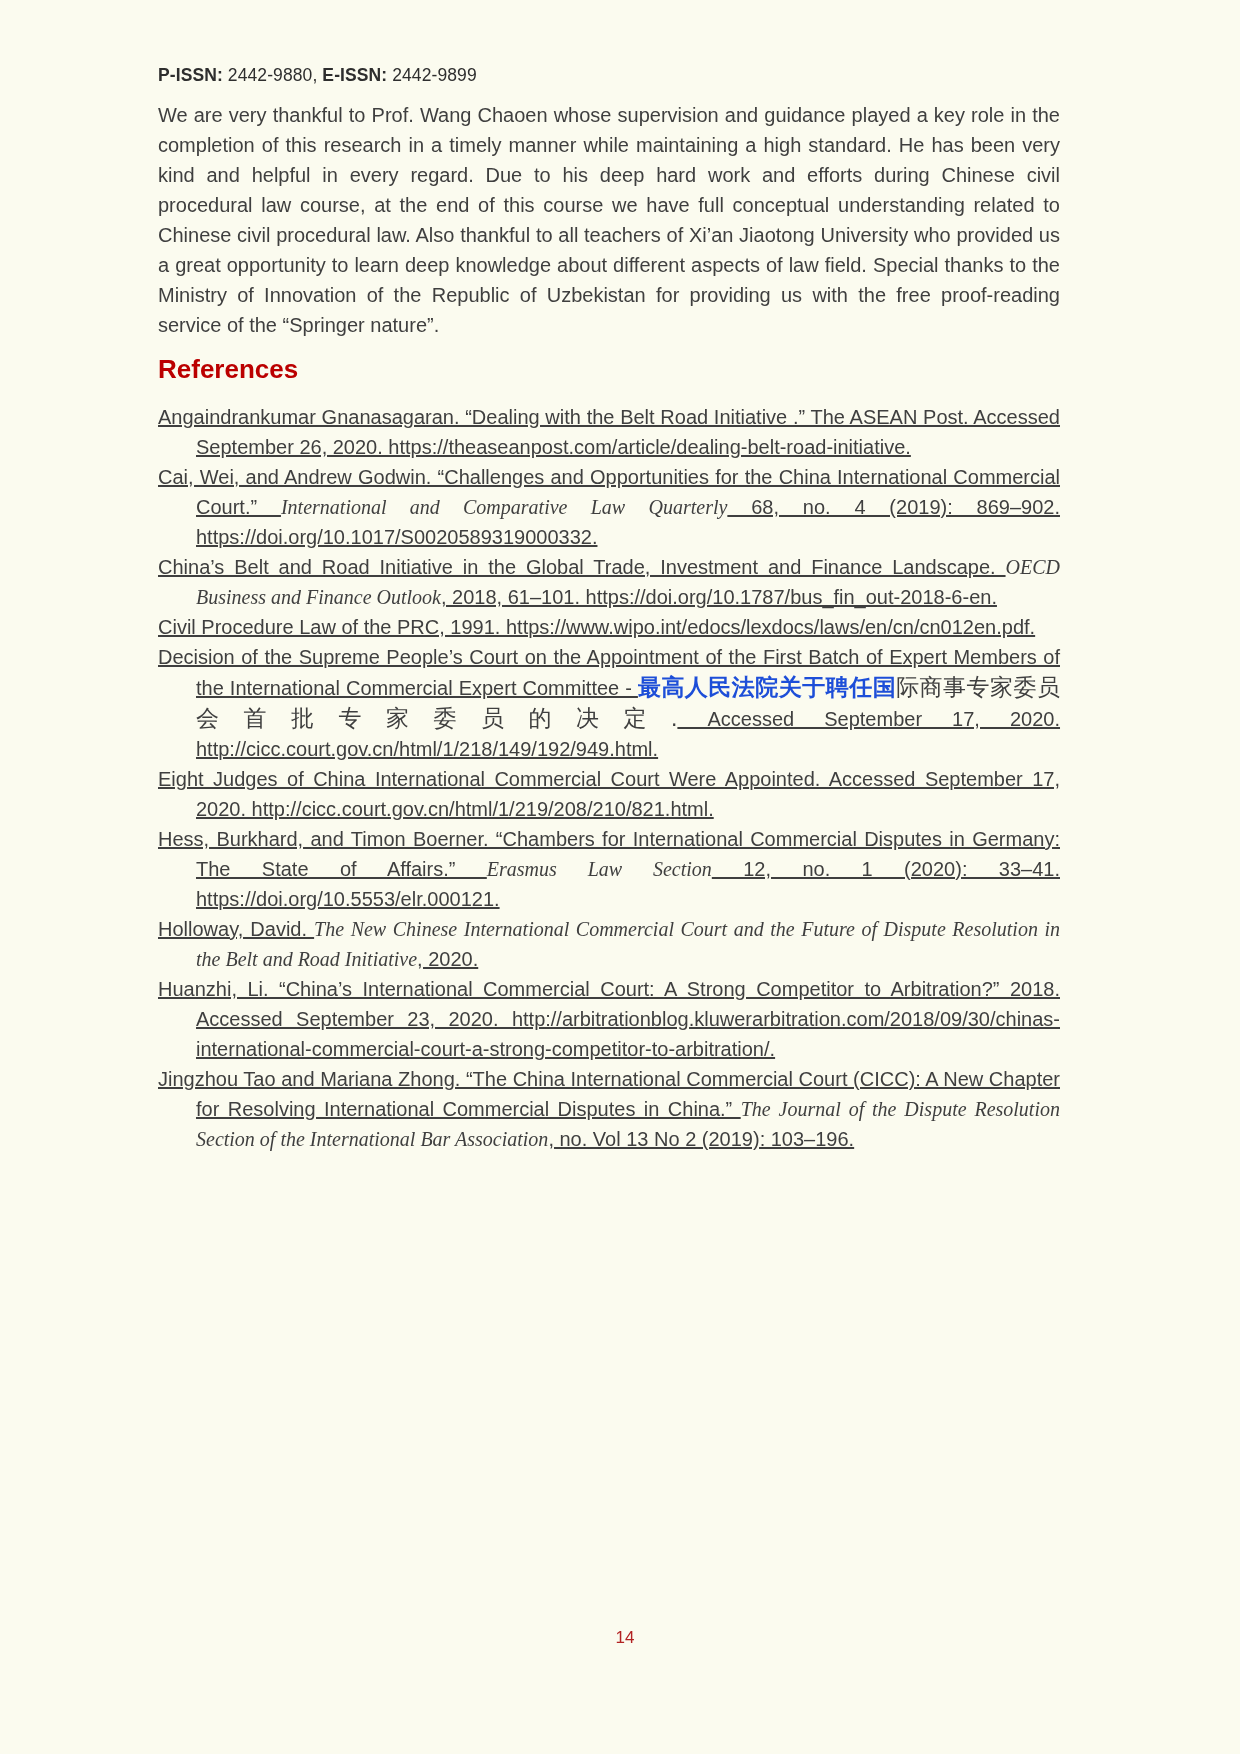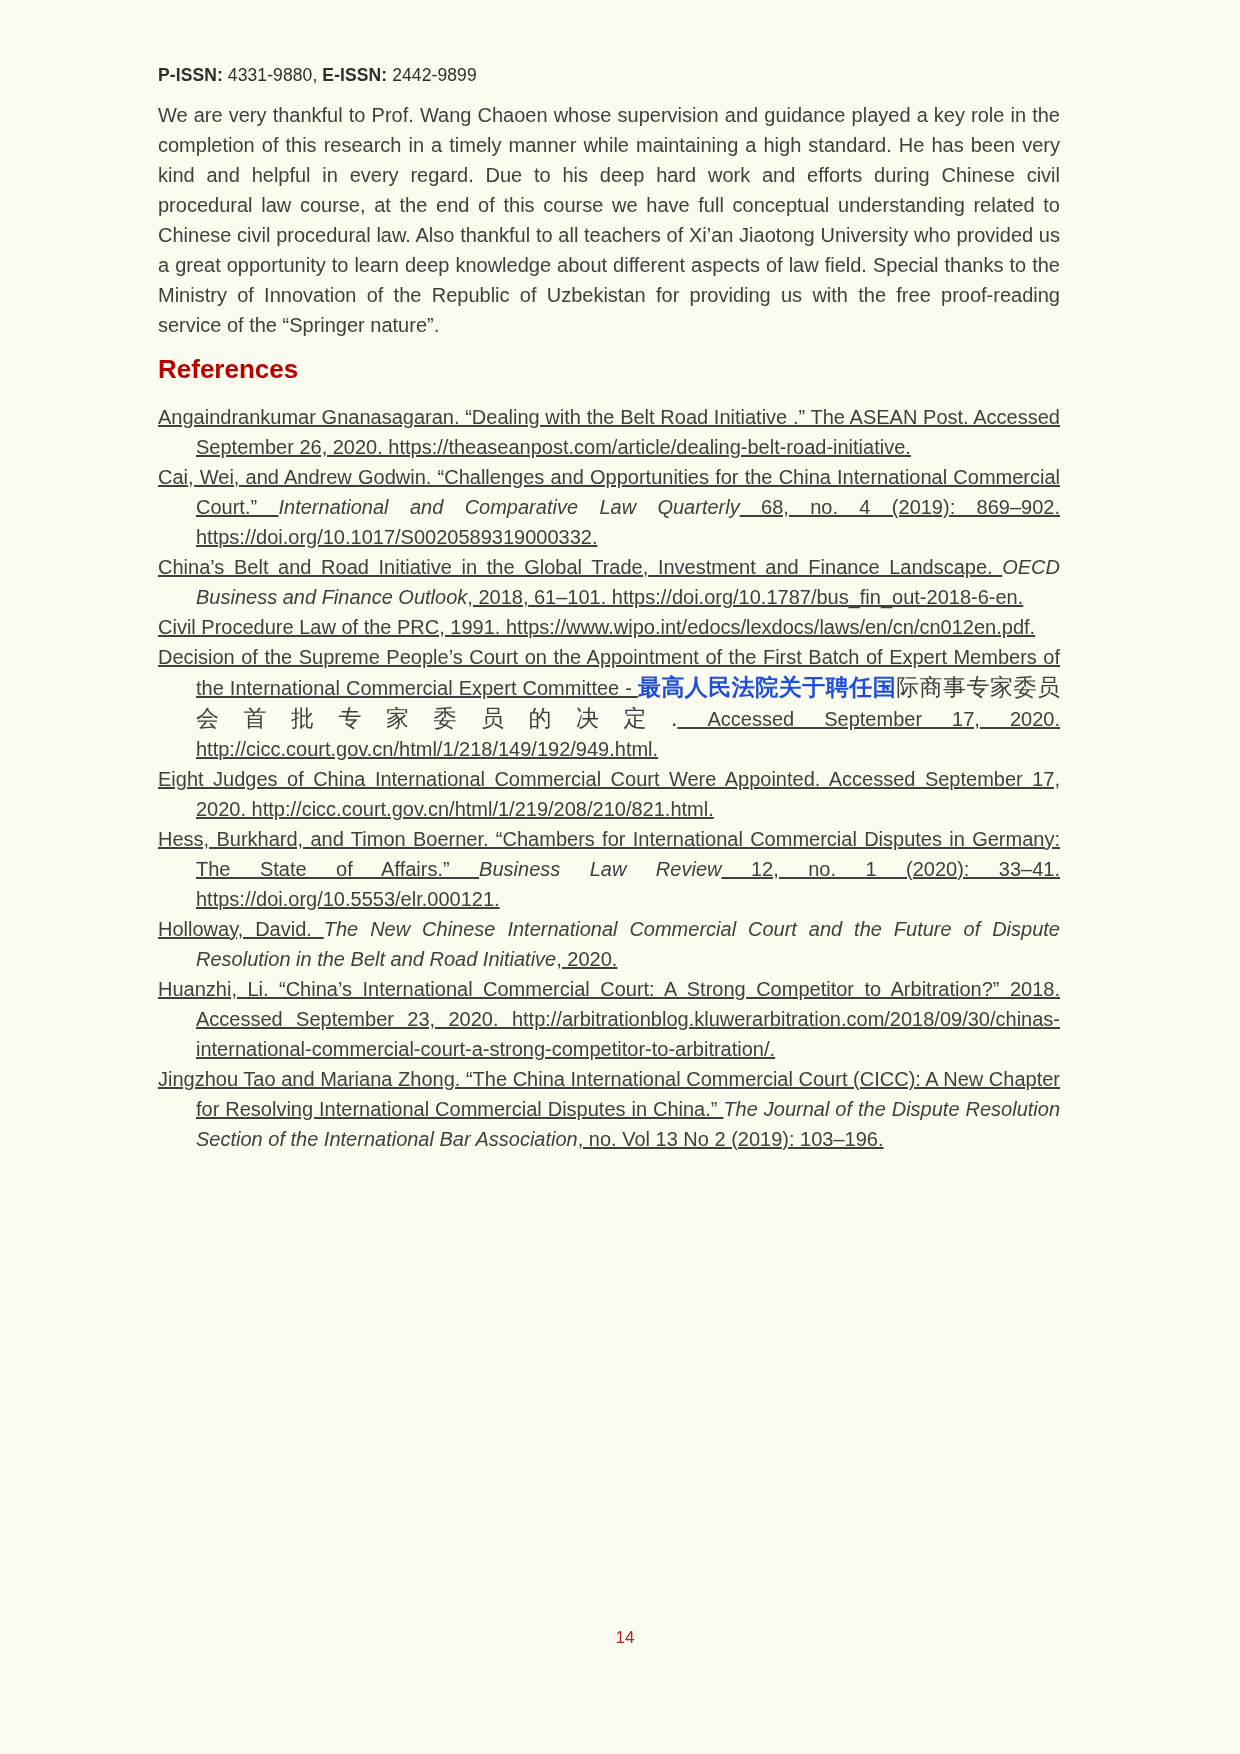--- a/index.html
+++ b/index.html
@@ -48,56 +48,56 @@
   .ref{
     margin:0;
     font-size:20px;
     line-height:30px;
     text-align:justify;
     padding-left:38px;
     text-indent:-38px;
     overflow-wrap:break-word;
   }
   .seg-normal{font-style:normal;text-decoration:underline;}
-  .seg-italic{font-style:italic;}
+  .seg-italic{font-style:italic;font-family:Liberation Serif, serif;}
   .seg-cjk{font-size:23px;}
   .seg-cjk-bold{font-size:23px;font-weight:700;color:#1d4ed8;}
   .page-footer{
     position:absolute;
     top:1628px;
     left:174px;
     width:902px;
     text-align:center;
     font-size:17px;
     color:var(--footer-red,#B22222);
   }
 </style>
 </head>
 <body>
 
 <div class="page" style="--page-bg: #FBFBEF; --heading-red: #BB0000; --footer-red: #B22222; --body-text: #3F3F3F;">
   <div class="content">
 
     <div class="issn">
-      <b>P-ISSN:</b><span> 4331-9880, </span><b>E-ISSN:</b><span> 2442-9899</span>
+      <b>P-ISSN:</b><span> 2442-9880, </span><b>E-ISSN:</b><span> 2442-9899</span>
     </div>
 
 
     <p class="ack-body">We are very thankful to Prof. Wang Chaoen whose supervision and guidance played a key role in the completion of this research in a timely manner while maintaining a high standard. He has been very kind and helpful in every regard. Due to his deep hard work and efforts during Chinese civil procedural law course, at the end of this course we have full conceptual understanding related to Chinese civil procedural law. Also thankful to all teachers of Xi’an Jiaotong University who provided us a great opportunity to learn deep knowledge about different aspects of law field. Special thanks to the Ministry of Innovation of the Republic of Uzbekistan for providing us with the free proof-reading service of the “Springer nature”.</p>
 
     <h1 class="red-heading refs-heading">References</h1>
 
     <div class="refs">
         <p class="ref"><span class="seg-normal">Angaindrankumar Gnanasagaran. “Dealing with the Belt Road Initiative .” The ASEAN Post. Accessed September 26, 2020. https://theaseanpost.com/article/dealing-belt-road-initiative.</span></p>
         <p class="ref"><span class="seg-normal">Cai, Wei, and Andrew Godwin. “Challenges and Opportunities for the China International Commercial Court.” </span><span class="seg-italic">International and Comparative Law Quarterly</span><span class="seg-normal"> 68, no. 4 (2019): 869–902. https://doi.org/10.1017/S0020589319000332.</span></p>
         <p class="ref"><span class="seg-normal">China’s Belt and Road Initiative in the Global Trade, Investment and Finance Landscape. </span><span class="seg-italic">OECD Business and Finance Outlook</span><span class="seg-normal">, 2018, 61–101. https://doi.org/10.1787/bus_fin_out-2018-6-en.</span></p>
         <p class="ref"><span class="seg-normal">Civil Procedure Law of the PRC, 1991. https://www.wipo.int/edocs/lexdocs/laws/en/cn/cn012en.pdf.</span></p>
         <p class="ref"><span class="seg-normal">Decision of the Supreme People’s Court on the Appointment of the First Batch of Expert Members of the International Commercial Expert Committee - </span><span class="seg-cjk-bold">最高人民法院关于聘任国</span><span class="seg-cjk">际商事专家委员会首批专家委员的决定.</span><span class="seg-normal">  Accessed September 17, 2020. http://cicc.court.gov.cn/html/1/218/149/192/949.html.</span></p>
         <p class="ref"><span class="seg-normal">Eight Judges of China International Commercial Court Were Appointed. Accessed September 17, 2020. http://cicc.court.gov.cn/html/1/219/208/210/821.html.</span></p>
-        <p class="ref"><span class="seg-normal">Hess, Burkhard, and Timon Boerner. “Chambers for International Commercial Disputes in Germany: The State of Affairs.” </span><span class="seg-italic">Business Law Review</span><span class="seg-normal"> 12, no. 1 (2020): 33–41. https://doi.org/10.5553/elr.000121.</span></p>
+        <p class="ref"><span class="seg-normal">Hess, Burkhard, and Timon Boerner. “Chambers for International Commercial Disputes in Germany: The State of Affairs.” </span><span class="seg-italic">Erasmus Law Section</span><span class="seg-normal"> 12, no. 1 (2020): 33–41. https://doi.org/10.5553/elr.000121.</span></p>
         <p class="ref"><span class="seg-normal">Holloway, David. </span><span class="seg-italic">The New Chinese International Commercial Court and the Future of Dispute Resolution in the Belt and Road Initiative</span><span class="seg-normal">, 2020.</span></p>
         <p class="ref"><span class="seg-normal">Huanzhi, Li. “China’s International Commercial Court: A Strong Competitor to Arbitration?” 2018. Accessed September 23, 2020. http://arbitrationblog.kluwerarbitration.com/2018/09/30/chinas-international-commercial-court-a-strong-competitor-to-arbitration/.</span></p>
         <p class="ref"><span class="seg-normal">Jingzhou Tao and Mariana Zhong. “The China International Commercial Court (CICC): A New Chapter for Resolving International Commercial Disputes in China.” </span><span class="seg-italic">The Journal of the Dispute Resolution Section of the International Bar Association</span><span class="seg-normal">, no. Vol 13 No 2 (2019): 103–196.</span></p>
       </div>
 
   </div>
 
   <div class="page-footer">14</div>
 </div>
 

